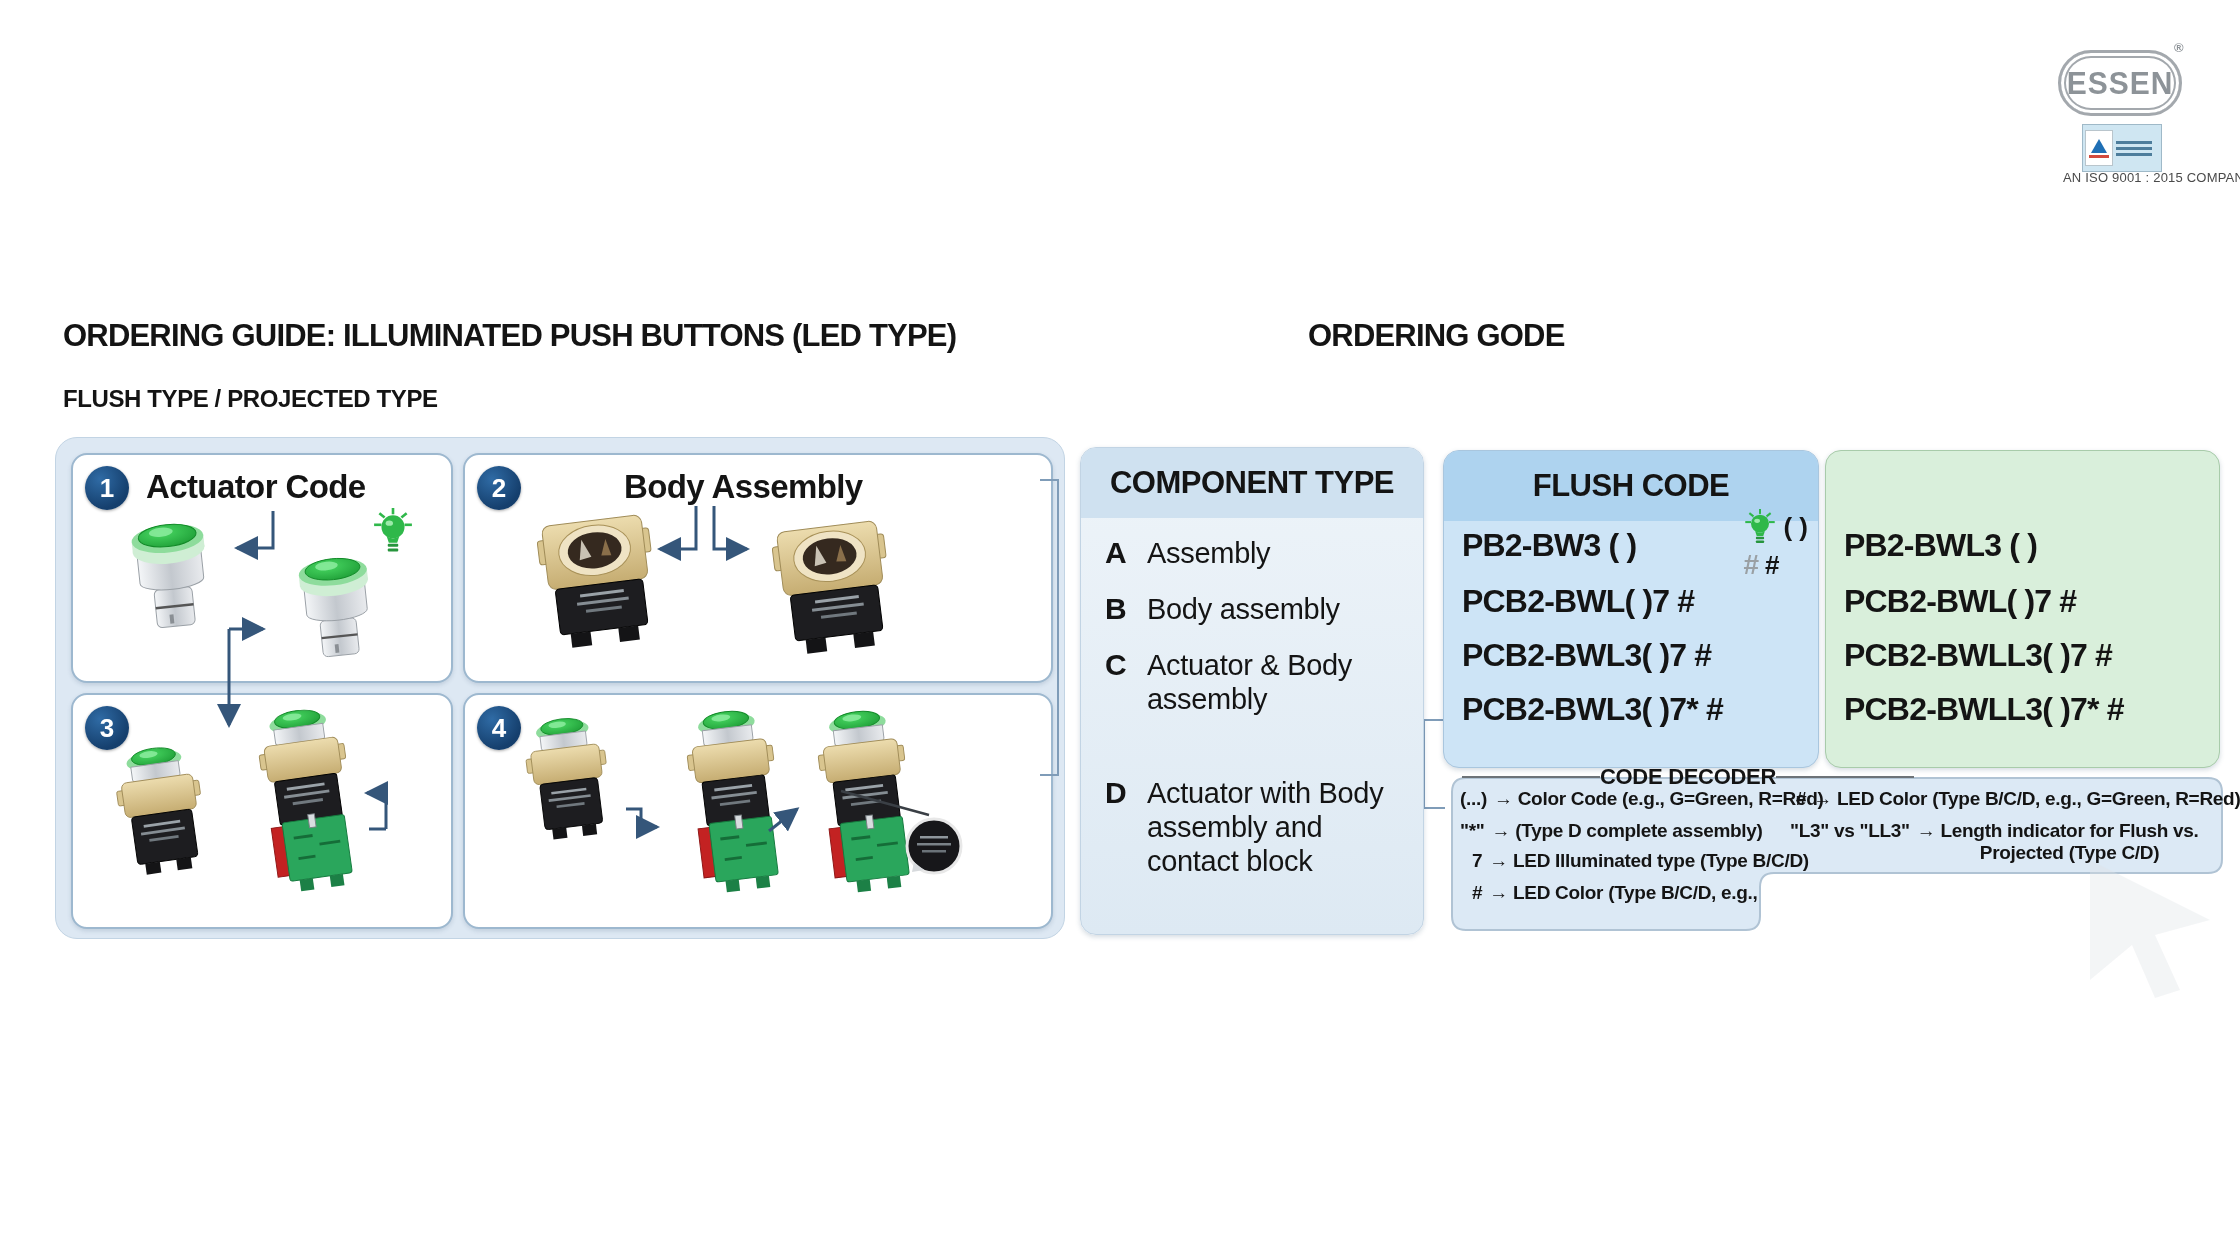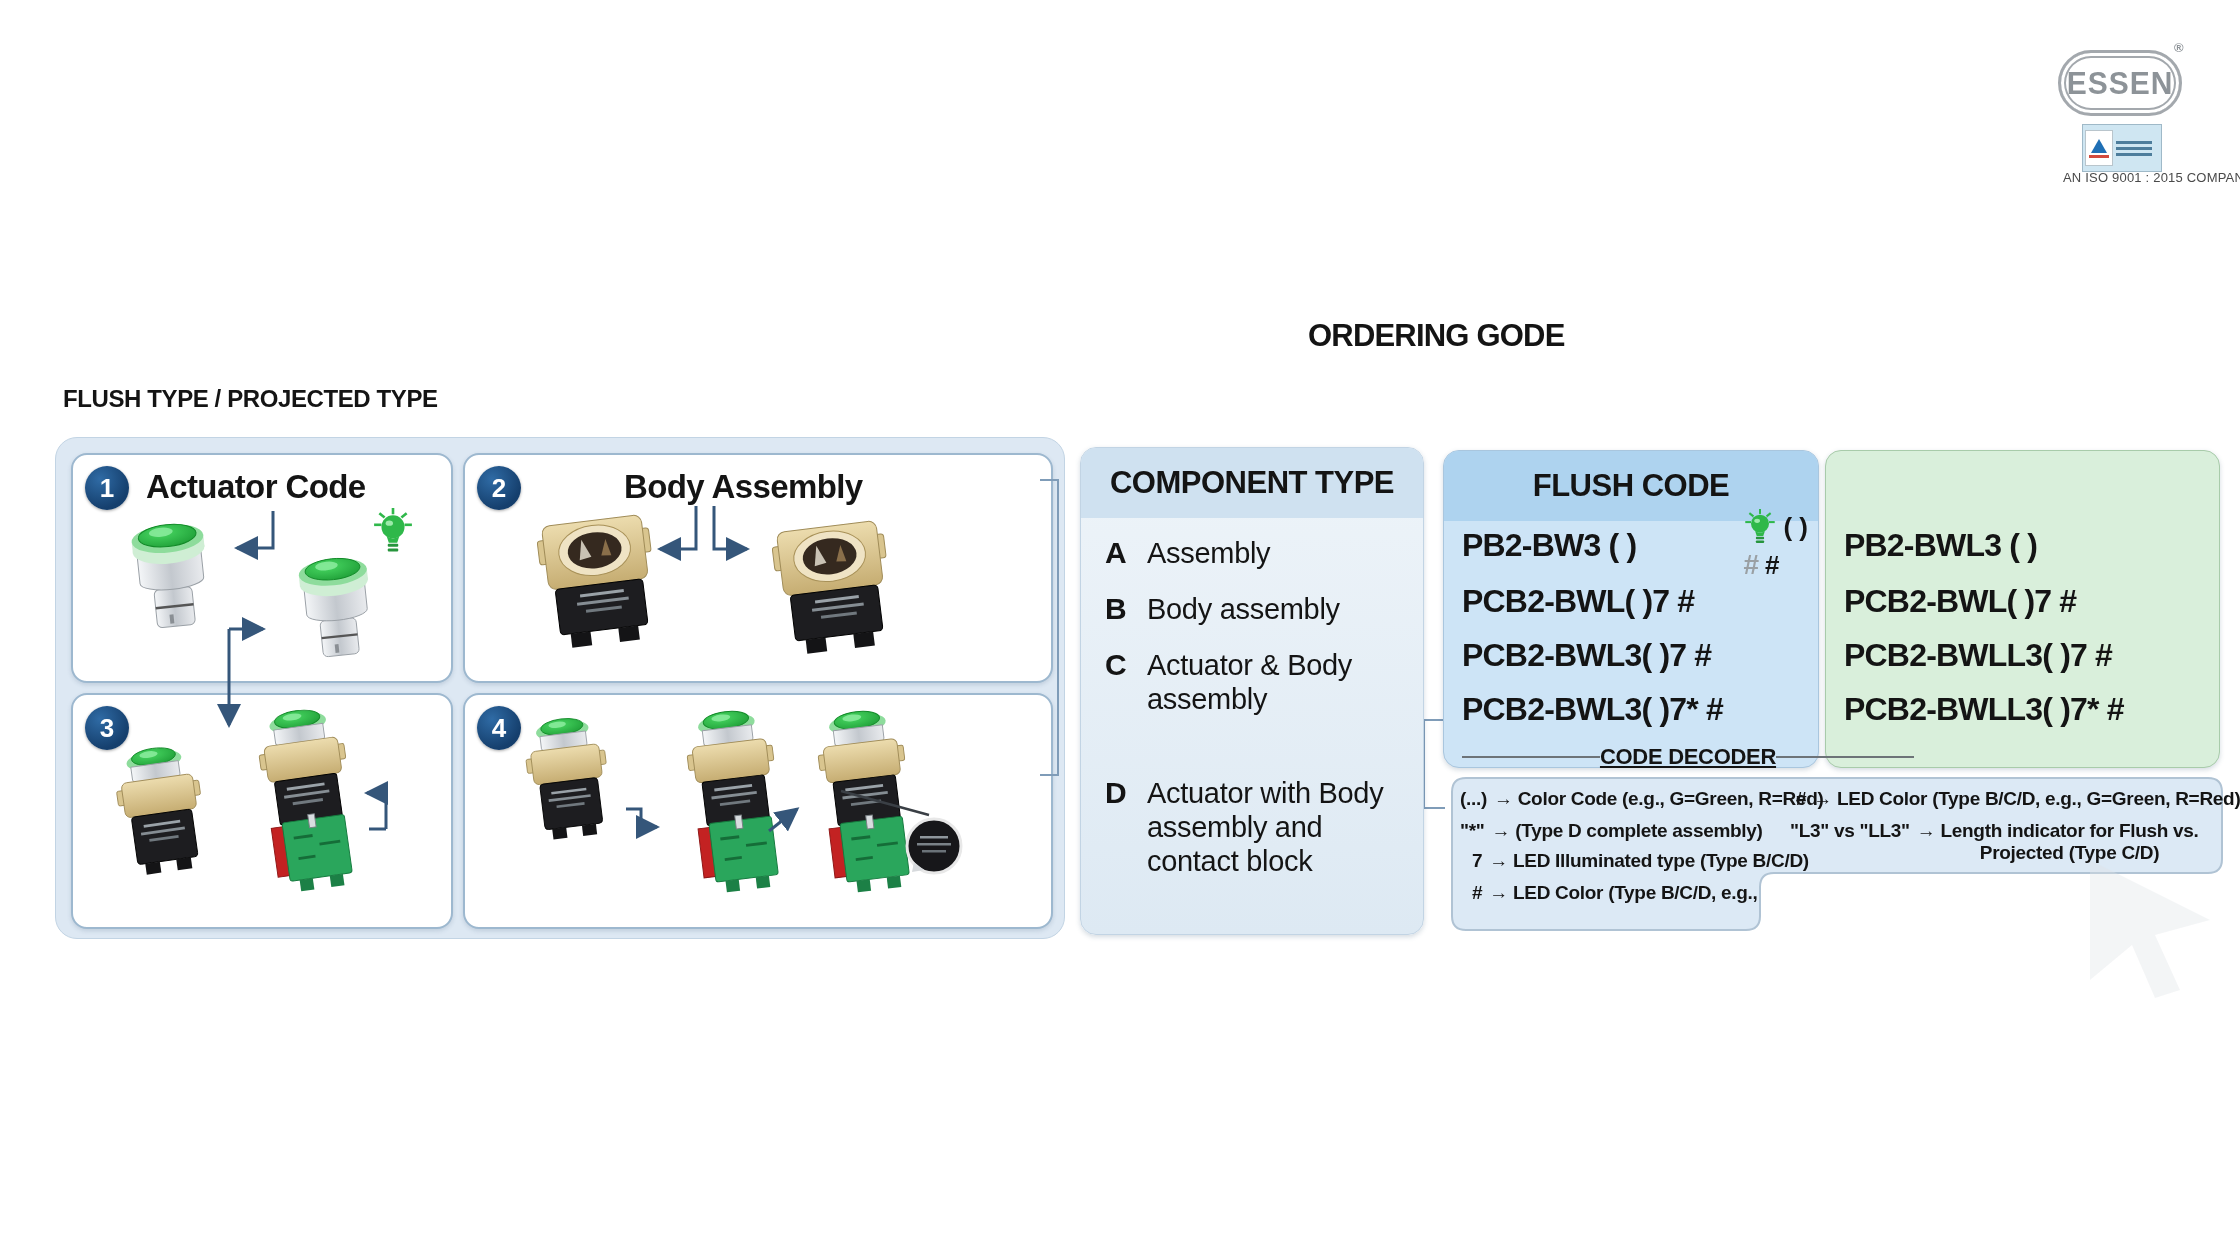--- a/index.html
+++ b/index.html
@@ -52,21 +52,21 @@
   .proj-panel{left:1825px;top:450px;width:393px;height:316px;background:#d9efdb;border:1px solid #a8cbaa;}
   .proj-header{background:#b9e0bd;}
   .code-row{position:absolute;left:18px;font-size:32px;font-weight:800;letter-spacing:-0.8px;white-space:nowrap;}
 
   .legend{position:absolute;right:10px;top:58px;display:flex;flex-direction:column;gap:4px;align-items:flex-start;}
   .legend-row{display:flex;align-items:center;gap:6px;}
   .legend-val{font-size:26px;font-weight:800;}
   .hash-icon{font-size:28px;font-weight:800;color:#9aa0a4;}
 
   
-  .decoder-title-wrap{left:1462px;top:744px;width:452px;display:flex;align-items:center;gap:0;text-decoration:underline;}
+  .decoder-title-wrap{left:1462px;top:764px;width:452px;display:flex;align-items:center;gap:0;}
   .decoder-line{flex:1;height:2px;background:#6d7378;}
   .decoder-title{font-size:22px;font-weight:800;letter-spacing:-0.3px;white-space:nowrap;}
   .dec-row{position:absolute;display:flex;align-items:flex-start;font-size:19px;font-weight:700;letter-spacing:-0.3px;}
   .dec-sym{flex:0 0 auto;text-align:right;margin-right:5px;white-space:nowrap;}
   .dec-arrow{margin:0 5px 0 2px;font-weight:400;}
   .dec-text{white-space:nowrap;}
   .dec-text-wrap{display:flex;flex-direction:column;}
   .dec-text2{text-align:center;}
 
   
@@ -94,20 +94,21 @@
         <div class="tuv-line"></div>
     </div>
     <div class="tuv-lines">
         <span></span>
         <span></span>
         <span></span>
       </div>
   </div>
   <div class="abs iso-caption" style="left:2063px;top:170px;">AN ISO 9001 : 2015 COMPANY</div>
 
+  <div class="abs main-title" style="left:63px;top:318px;">ORDERING GUIDE: ILLUMINATED PUSH BUTTONS (LED TYPE)</div>
   <div class="abs main-title" style="left:1308px;top:318px;">ORDERING GODE</div>
   <div class="abs sub-title" style="left:63px;top:385px;">FLUSH TYPE / PROJECTED TYPE</div>
 
   <div class="abs pic-container">
 
     <div class="pic-panel" style="left:15px;top:15px;width:378px;height:226px;"></div>
     <div class="pic-panel" style="left:407px;top:15px;width:586px;height:226px;"></div>
     <div class="pic-panel" style="left:15px;top:255px;width:378px;height:232px;"></div>
     <div class="pic-panel" style="left:407px;top:255px;width:586px;height:232px;"></div>
 

